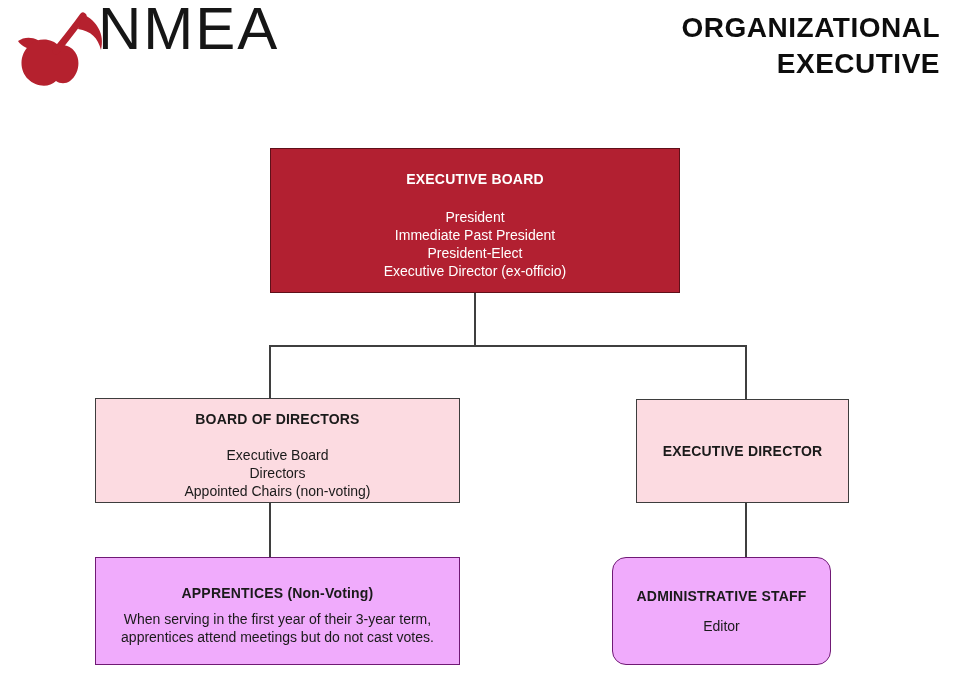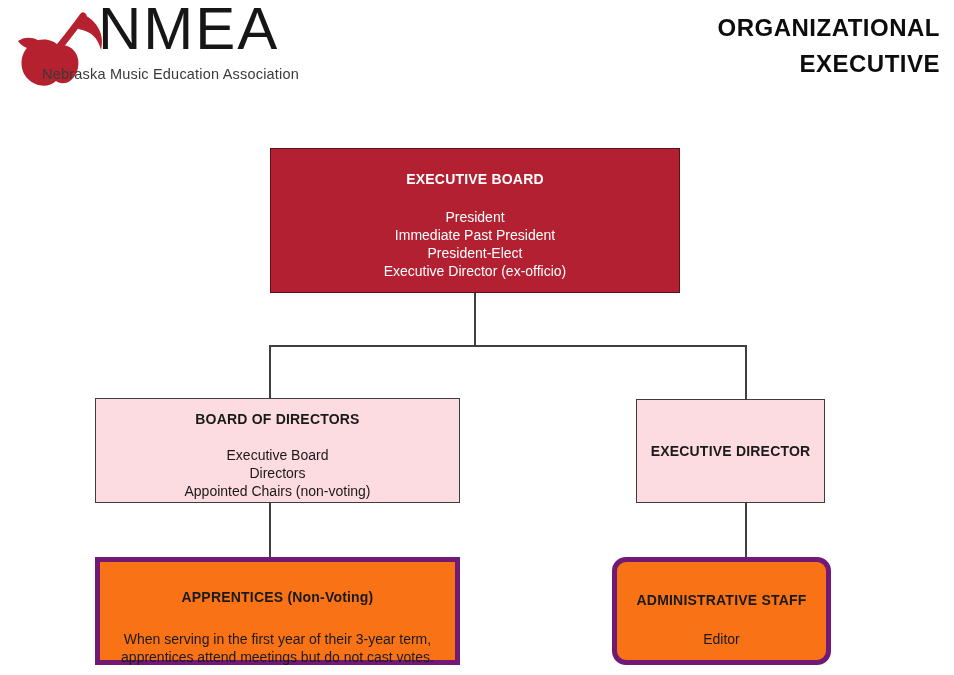--- a/index.html
+++ b/index.html
@@ -25,21 +25,21 @@
     color: #161616; line-height: 1.1; white-space: nowrap;
   }
   .logo-tagline {
     position: absolute; left: 42px; top: 66px;
     font-size: 14.5px; color: #3a3a3a; letter-spacing: 0.2px; white-space: nowrap;
   }
 
   .page-title {
     position: absolute; right: 14px; top: 10px;
     text-align: right; color: #0d0d0d;
-    font-size: 24px; font-weight: 800; line-height: 36px;
+    font-size: 28px; font-weight: 800; line-height: 36px;
     letter-spacing: 0.5px; margin: 0;
   }
 
   
   .box {
     position: absolute;
     box-sizing: border-box;
     text-align: center;
     font-size: 14px;
     line-height: 18px;
@@ -48,41 +48,41 @@
     background: #b22031;
     border: 1px solid #5f1019;
     color: #ffffff;
   }
   .box-pink {
     background: #fcdbe1;
     border: 1px solid #3d3d3d;
     color: #1a1a1a;
   }
   .box-white {
-    background: #f97316;
-    border: 5px solid #701a75;
+    background: #f0abfc;
+    border: 1px solid #701a75;
     color: #1a1a1a;
   }
   .box-title { font-weight: bold; letter-spacing: 0.2px; }
   .box-members div { line-height: 18px; }
 
   #exec-board    { left: 270px; top: 148px; width: 410px; height: 145px; padding-top: 21px; }
   #exec-board .box-members { margin-top: 20px; }
 
   #board-dir     { left: 95px;  top: 398px; width: 365px; height: 105px; padding-top: 11px; }
   #board-dir .box-members { margin-top: 18px; }
 
-  #exec-dir      { left: 636px; top: 399px; width: 189px; height: 104px;
+  #exec-dir      { left: 636px; top: 399px; width: 213px; height: 104px;
                    display: flex; align-items: center; justify-content: center; }
 
   #apprentices   { left: 95px;  top: 557px; width: 365px; height: 108px; padding-top: 26px; }
-  #apprentices .box-members { margin-top: 24px; }
+  #apprentices .box-members { margin-top: 8px; }
 
   #admin-staff   { left: 612px; top: 557px; width: 219px; height: 108px; padding-top: 29px; border-radius: 14px; }
-  #admin-staff .box-members { margin-top: 21px; }
+  #admin-staff .box-members { margin-top: 12px; }
 
   
   .connector { position: absolute; background: #3f3f3f; }
   #line-exec-down   { left: 474px; top: 293px; width: 1.5px; height: 53px; }
   #line-horizontal  { left: 269px; top: 345px; width: 477px; height: 1.5px; }
   #line-left-down   { left: 269px; top: 345px; width: 1.5px; height: 54px; }
   #line-right-down  { left: 745px; top: 345px; width: 1.5px; height: 55px; }
   #line-left-down2  { left: 269px; top: 503px; width: 1.5px; height: 55px; }
   #line-right-down2 { left: 745px; top: 503px; width: 1.5px; height: 55px; }
 </style>
@@ -92,21 +92,20 @@
 <div class="canvas">
 
   <div class="logo-wrap">
     <svg class="logo-icon" width="112" height="82" viewBox="0 0 112 82" aria-hidden="true">
       <path fill="#b5212e" d="M39,43 C33,33 20,31 12,37 C17,45 30,48 39,43 Z"></path>
       <path fill="#b5212e" d="M53,42 C46,34 32,33 24,41 C13,50 13,66 22,75 C30,83 43,84 50,77 C54,80 60,80 64,77 C73,70 75,56 69,48 C65,42 58,40 53,42 Z"></path>
       <path fill="none" stroke="#b5212e" stroke-width="7" stroke-linecap="round" d="M50,47 C58,37 67,26 77,12"></path>
       <path fill="#b5212e" d="M77,10 C91,17 99,30 95,46 C92,34 85,27 72,25 Z"></path>
     </svg>
     <div class="logo-acronym">NMEA</div>
-    <div class="logo-tagline">Nebraska Music Education Association</div>
   </div>
 
   <h1 class="page-title">
     <div>ORGANIZATIONAL</div>
     <div>EXECUTIVE</div>
   </h1>
 
   <div class="connector" id="line-exec-down"></div>
   <div class="connector" id="line-horizontal"></div>
   <div class="connector" id="line-left-down"></div>

